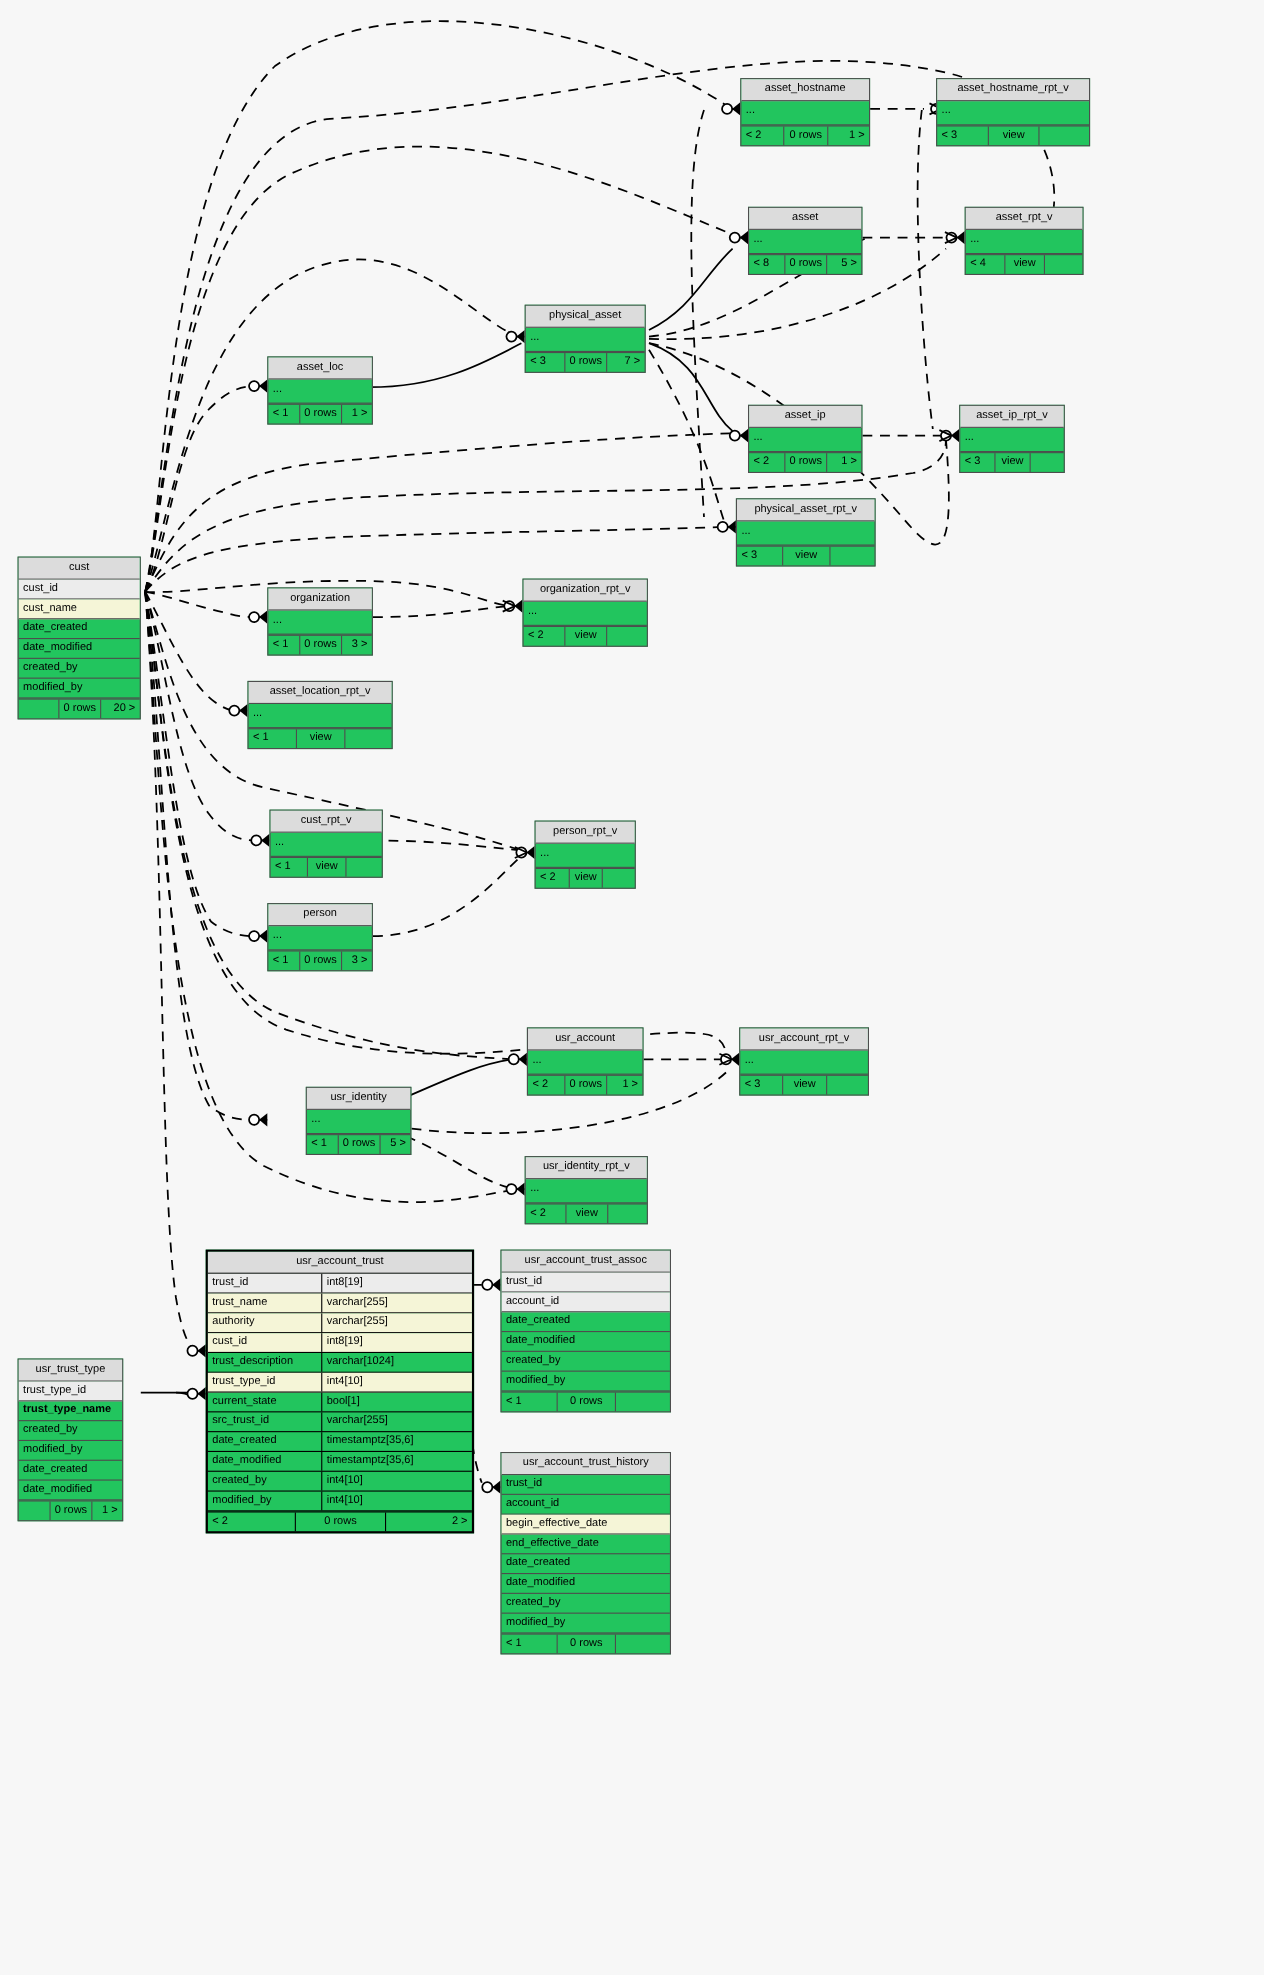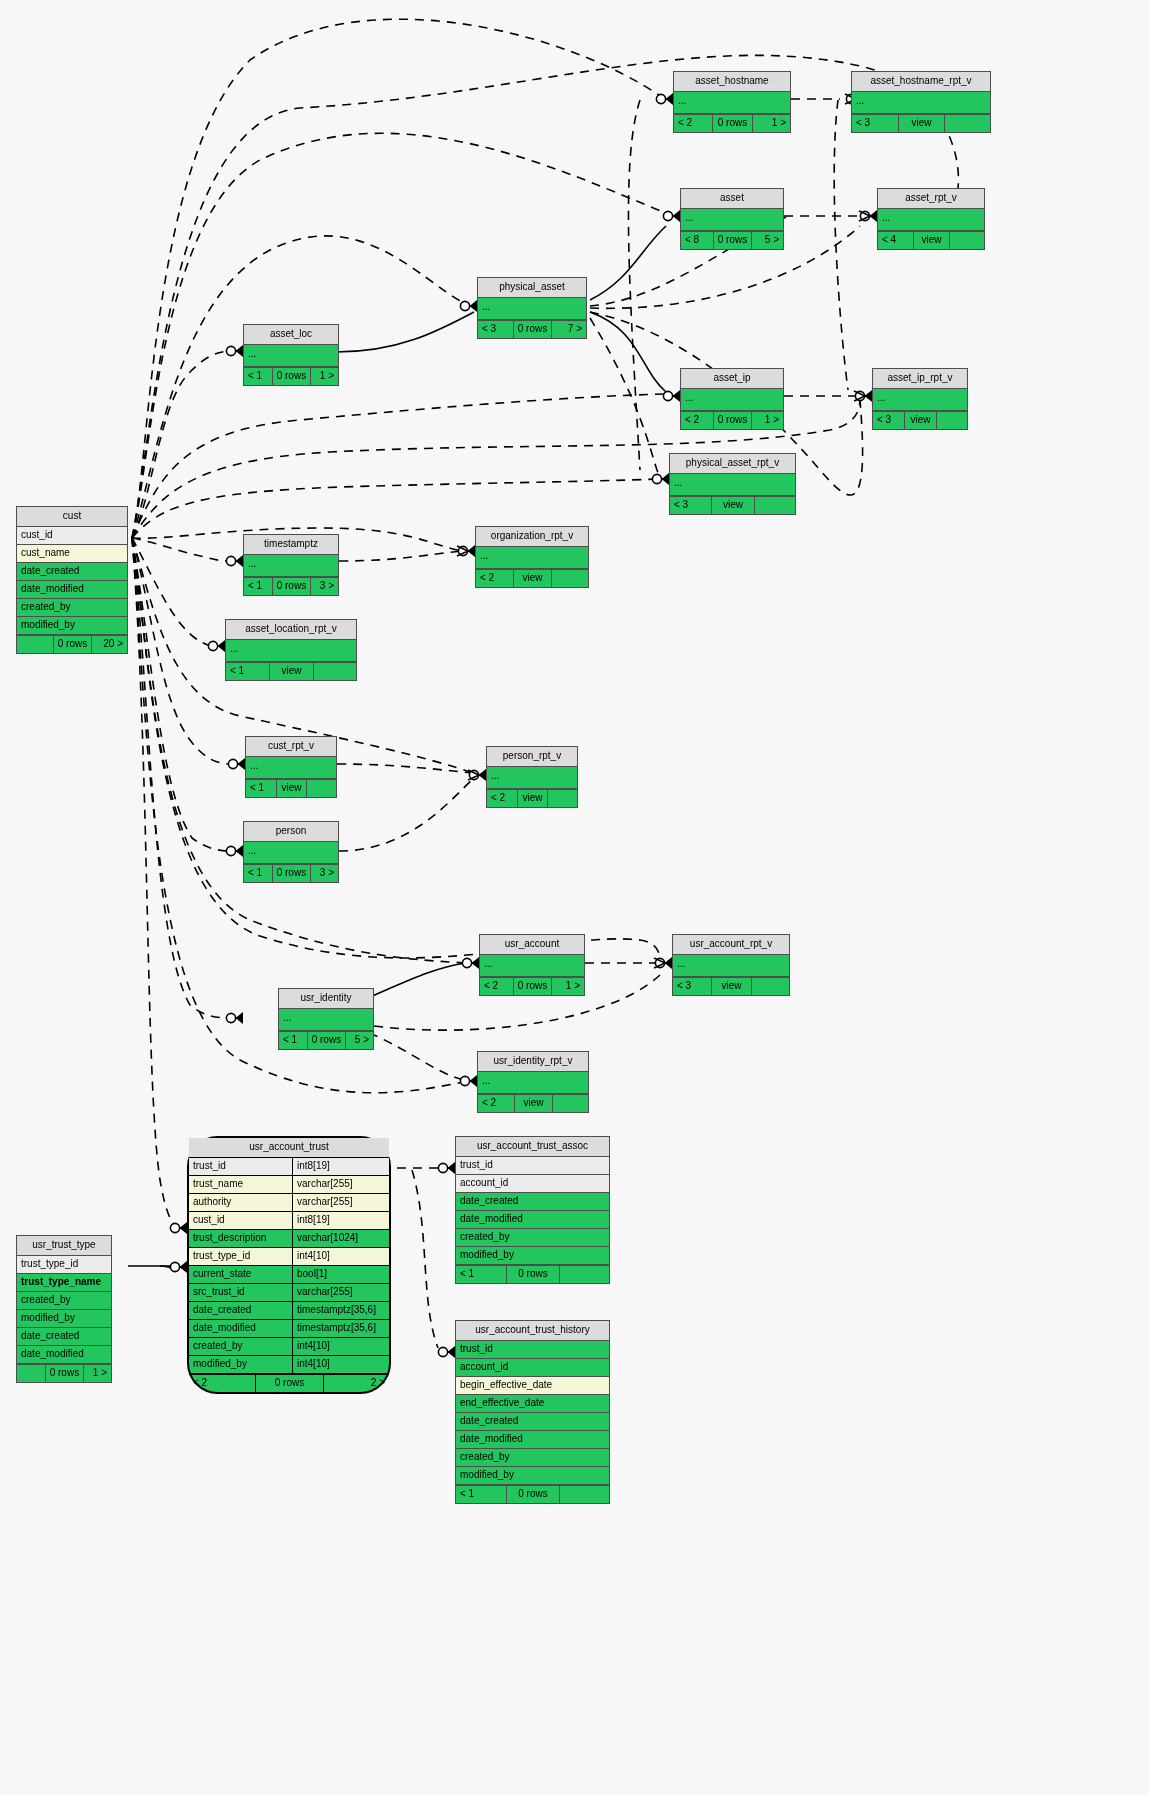--- a/index.html
+++ b/index.html
@@ -239,21 +239,21 @@
         </div>
         <div class="row ">
           <div class="c" style="flex: 1 1 auto;">date_modified</div>
         </div>
         <div class="foot">
           <div class="c ta-l" style="flex: 1 1 33%;"></div>
           <div class="c ta-c sep" style="flex: 1 1 34%;">0 rows</div>
           <div class="c ta-r sep" style="flex: 1 1 33%;">1 &gt;</div>
         </div>
       </div>
-      <div class="tbl thick" style="left: 187px; top: 1136px; width: 204px; border-radius: 31px;">
+      <div class="tbl thick" style="left: 187px; top: 1136px; width: 244px;">
         <div class="hdr">usr_account_trust</div>
         <div class="row pk">
           <div class="c" style="flex: 0 0 103px;">trust_id</div>
           <div class="c sep" style="flex: 1 1 auto;">int8[19]</div>
         </div>
         <div class="row fk">
           <div class="c" style="flex: 0 0 103px;">trust_name</div>
           <div class="c sep" style="flex: 1 1 auto;">varchar[255]</div>
         </div>
         <div class="row fk">
@@ -435,21 +435,21 @@
       <div class="tbl" style="left: 669px; top: 453px; width: 127px;">
         <div class="hdr">physical_asset_rpt_v</div>
         <div class="ell" style="border-bottom: 1px solid rgb(77, 77, 77);">...</div>
         <div class="foot">
           <div class="c ta-l" style="flex: 1 1 33%;">&lt; 3</div>
           <div class="c ta-c sep" style="flex: 1 1 34%;">view</div>
           <div class="c ta-r sep" style="flex: 1 1 33%;"></div>
         </div>
       </div>
       <div class="tbl" style="left: 243px; top: 534px; width: 96px;">
-        <div class="hdr">timestamptz</div>
+        <div class="hdr">organization</div>
         <div class="ell" style="border-bottom: 1px solid rgb(77, 77, 77);">...</div>
         <div class="foot">
           <div class="c ta-l" style="flex: 1 1 33%;">&lt; 1</div>
           <div class="c ta-c sep" style="flex: 1 1 34%;">0 rows</div>
           <div class="c ta-r sep" style="flex: 1 1 33%;">3 &gt;</div>
         </div>
       </div>
       <div class="tbl" style="left: 475px; top: 526px; width: 114px;">
         <div class="hdr">organization_rpt_v</div>
         <div class="ell" style="border-bottom: 1px solid rgb(77, 77, 77);">...</div>
@@ -461,21 +461,21 @@
       </div>
       <div class="tbl" style="left: 225px; top: 619px; width: 132px;">
         <div class="hdr">asset_location_rpt_v</div>
         <div class="ell" style="border-bottom: 1px solid rgb(77, 77, 77);">...</div>
         <div class="foot">
           <div class="c ta-l" style="flex: 1 1 33%;">&lt; 1</div>
           <div class="c ta-c sep" style="flex: 1 1 34%;">view</div>
           <div class="c ta-r sep" style="flex: 1 1 33%;"></div>
         </div>
       </div>
-      <div class="tbl" style="left: 245px; top: 736px; width: 92px;">
+      <div class="tbl" style="left: 245px; top: 736px; width: 103px;">
         <div class="hdr">cust_rpt_v</div>
         <div class="ell" style="border-bottom: 1px solid rgb(77, 77, 77);">...</div>
         <div class="foot">
           <div class="c ta-l" style="flex: 1 1 33%;">&lt; 1</div>
           <div class="c ta-c sep" style="flex: 1 1 34%;">view</div>
           <div class="c ta-r sep" style="flex: 1 1 33%;"></div>
         </div>
       </div>
       <div class="tbl" style="left: 486px; top: 746px; width: 92px;">
         <div class="hdr">person_rpt_v</div>

